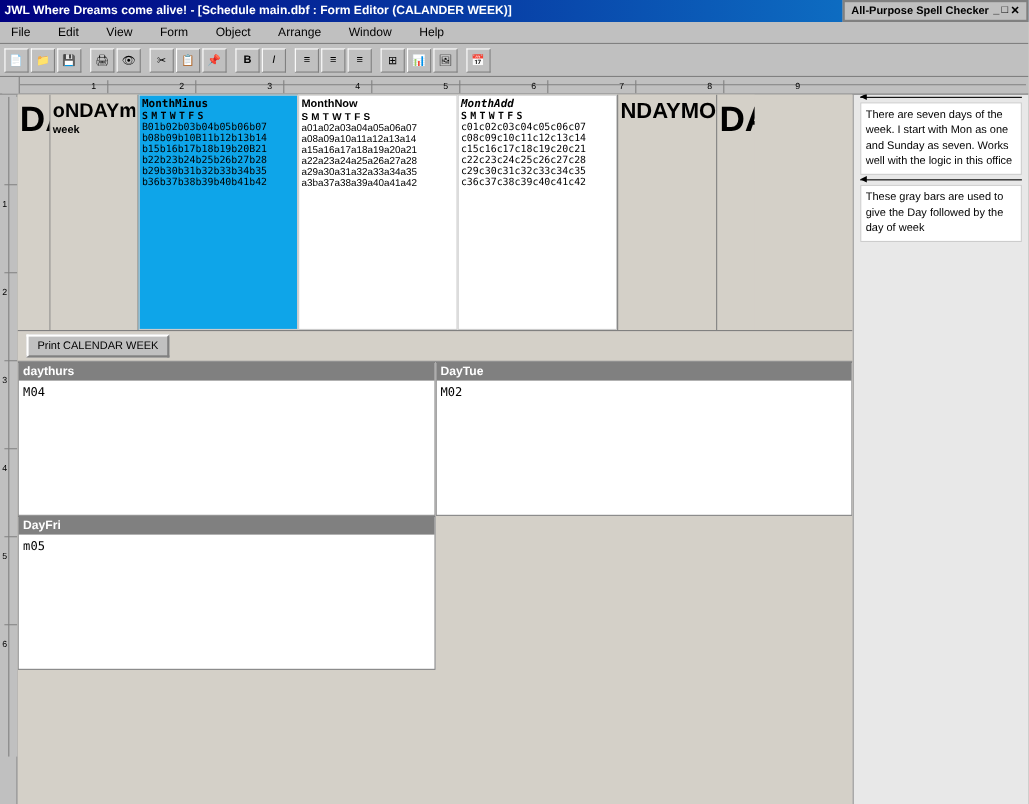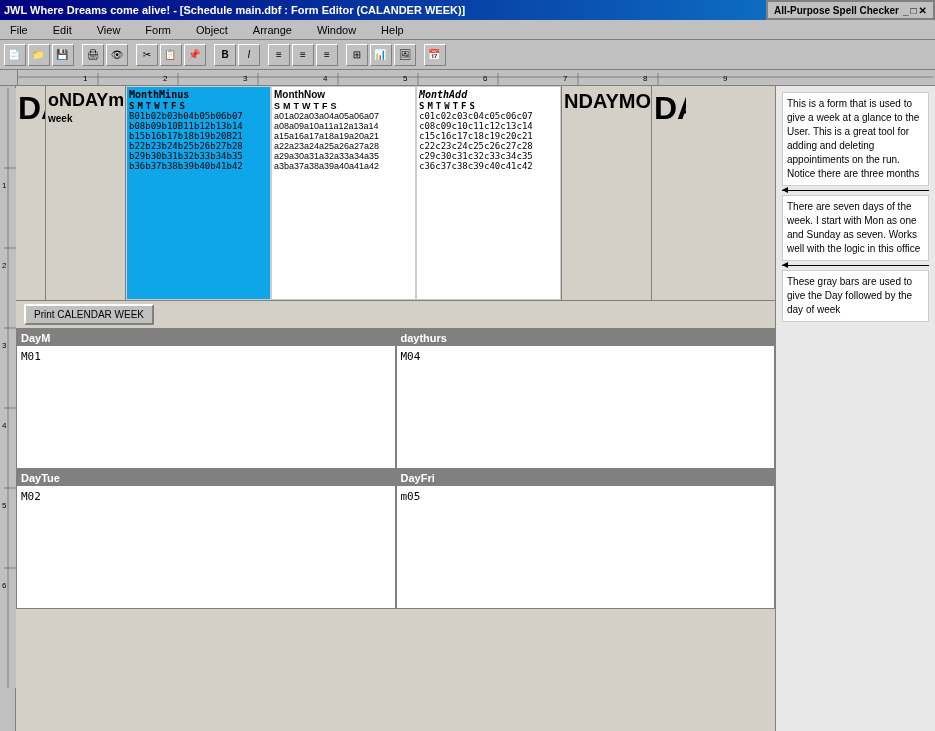--- a/index.html
+++ b/index.html
@@ -379,28 +379,20 @@
     </div>
 
     <div style="background:#d4d0c8; padding:4px; border-bottom:1px solid #808080; height:28px; display:flex; align-items:center;">
       <button class="print-btn">Print CALENDAR WEEK</button>
     </div>
 
     <div class="grid-container">
 
       <div class="grid-cell">
         <div class="grid-cell-header">
-          <span>DayM</span>
-        </div>
-        <div class="grid-cell-content">
-          <span>M01</span>
-        </div>
-      </div>
-      <div class="grid-cell">
-        <div class="grid-cell-header">
           <span>daythurs</span>
         </div>
         <div class="grid-cell-content">
           <span>M04</span>
         </div>
       </div>
 
       <div class="grid-cell">
         <div class="grid-cell-header">
           <span>DayTue</span>
@@ -414,23 +406,20 @@
           <span>DayFri</span>
         </div>
         <div class="grid-cell-content">
           <span>m05</span>
         </div>
       </div>
     </div>
   </div>
 
   <div id="side-panel">
-    <div class="side-note">
-      <span>This is a form that is used to give a week at a glance to the User.  This is a great tool for adding and deleting appointiments on the run.  Notice there are three months</span>
-    </div>
 
     <div style="display:flex; align-items:center; margin:-4px 0;">
       <div style="width:100%; height:1px; background:#000; position:relative;">
         <div style="position:absolute; left:0; top:-3px; width:0; height:0; border-top:3px solid transparent; border-bottom:3px solid transparent; border-right:6px solid #000;"></div>
       </div>
     </div>
     <div class="side-note">
       <span>There are seven days of the week.  I start with Mon as one and Sunday as seven.  Works well with the logic in this office</span>
     </div>
 

